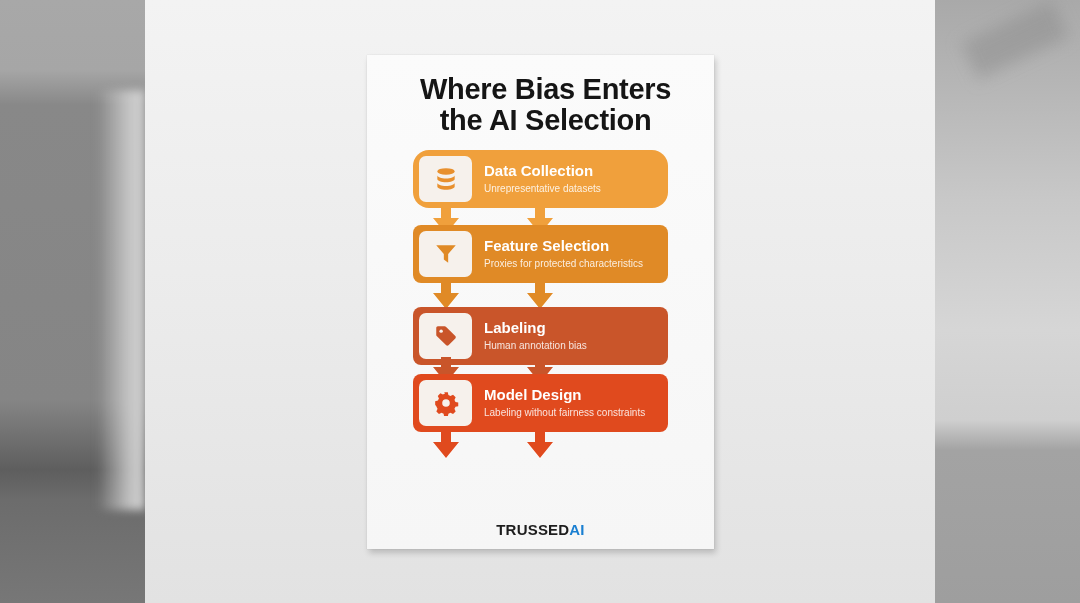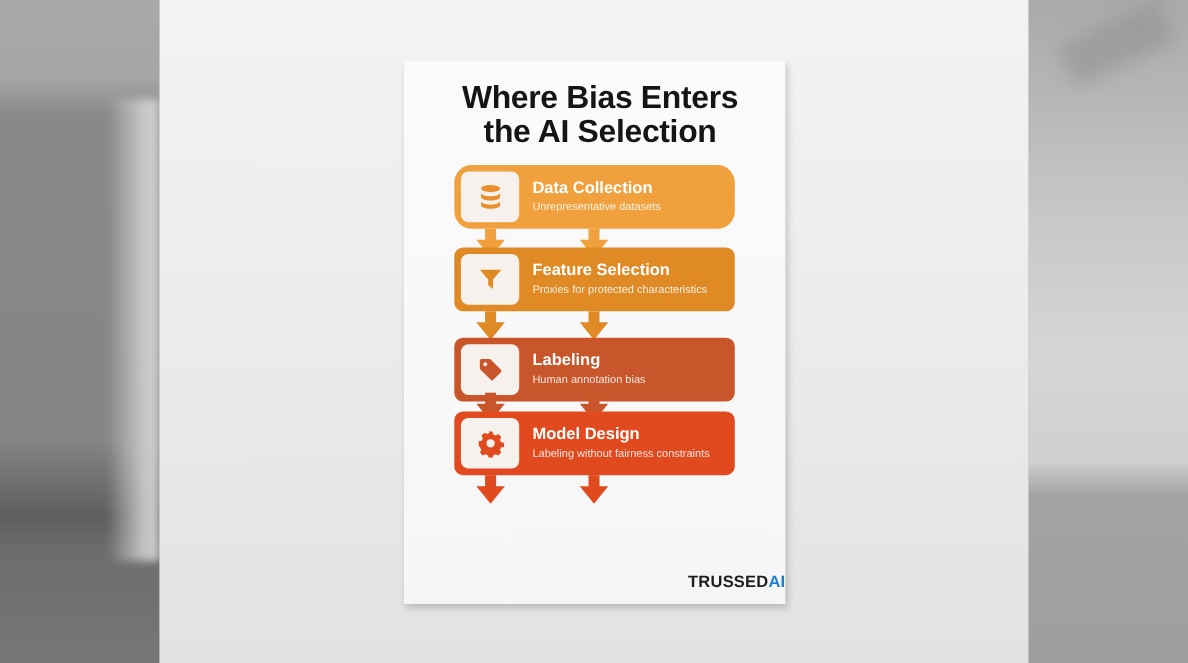--- a/index.html
+++ b/index.html
@@ -61,21 +61,21 @@
     }
     .arrow { position: absolute; width: 26px; height: 27px; }
     .arrow .stem { position: absolute; left: 8px; top: 0; width: 10px; height: 12px; }
     .arrow .head {
       position: absolute; left: 0; top: 10px; width: 0; height: 0;
       border-left: 13px solid transparent; border-right: 13px solid transparent;
       border-top-width: 16px; border-top-style: solid;
       filter: drop-shadow(0 1px 0 rgba(255,255,255,0.9));
     }
     .brand {
-      position: absolute; left: 0; top: 466px; width: 347px; text-align: right;
+      position: absolute; left: 0; top: 466px; width: 347px; text-align: center;
       font-weight: 700; font-size: 15px; color: #1d1d1d; letter-spacing: 0.2px;
     }
     .brand .ai { color: #1a7fd1; }
   </style>
 </head>
 <body>
 
 <div class="bg-left"></div>
 <div class="bg-right"></div>
 <div class="wall"></div>

